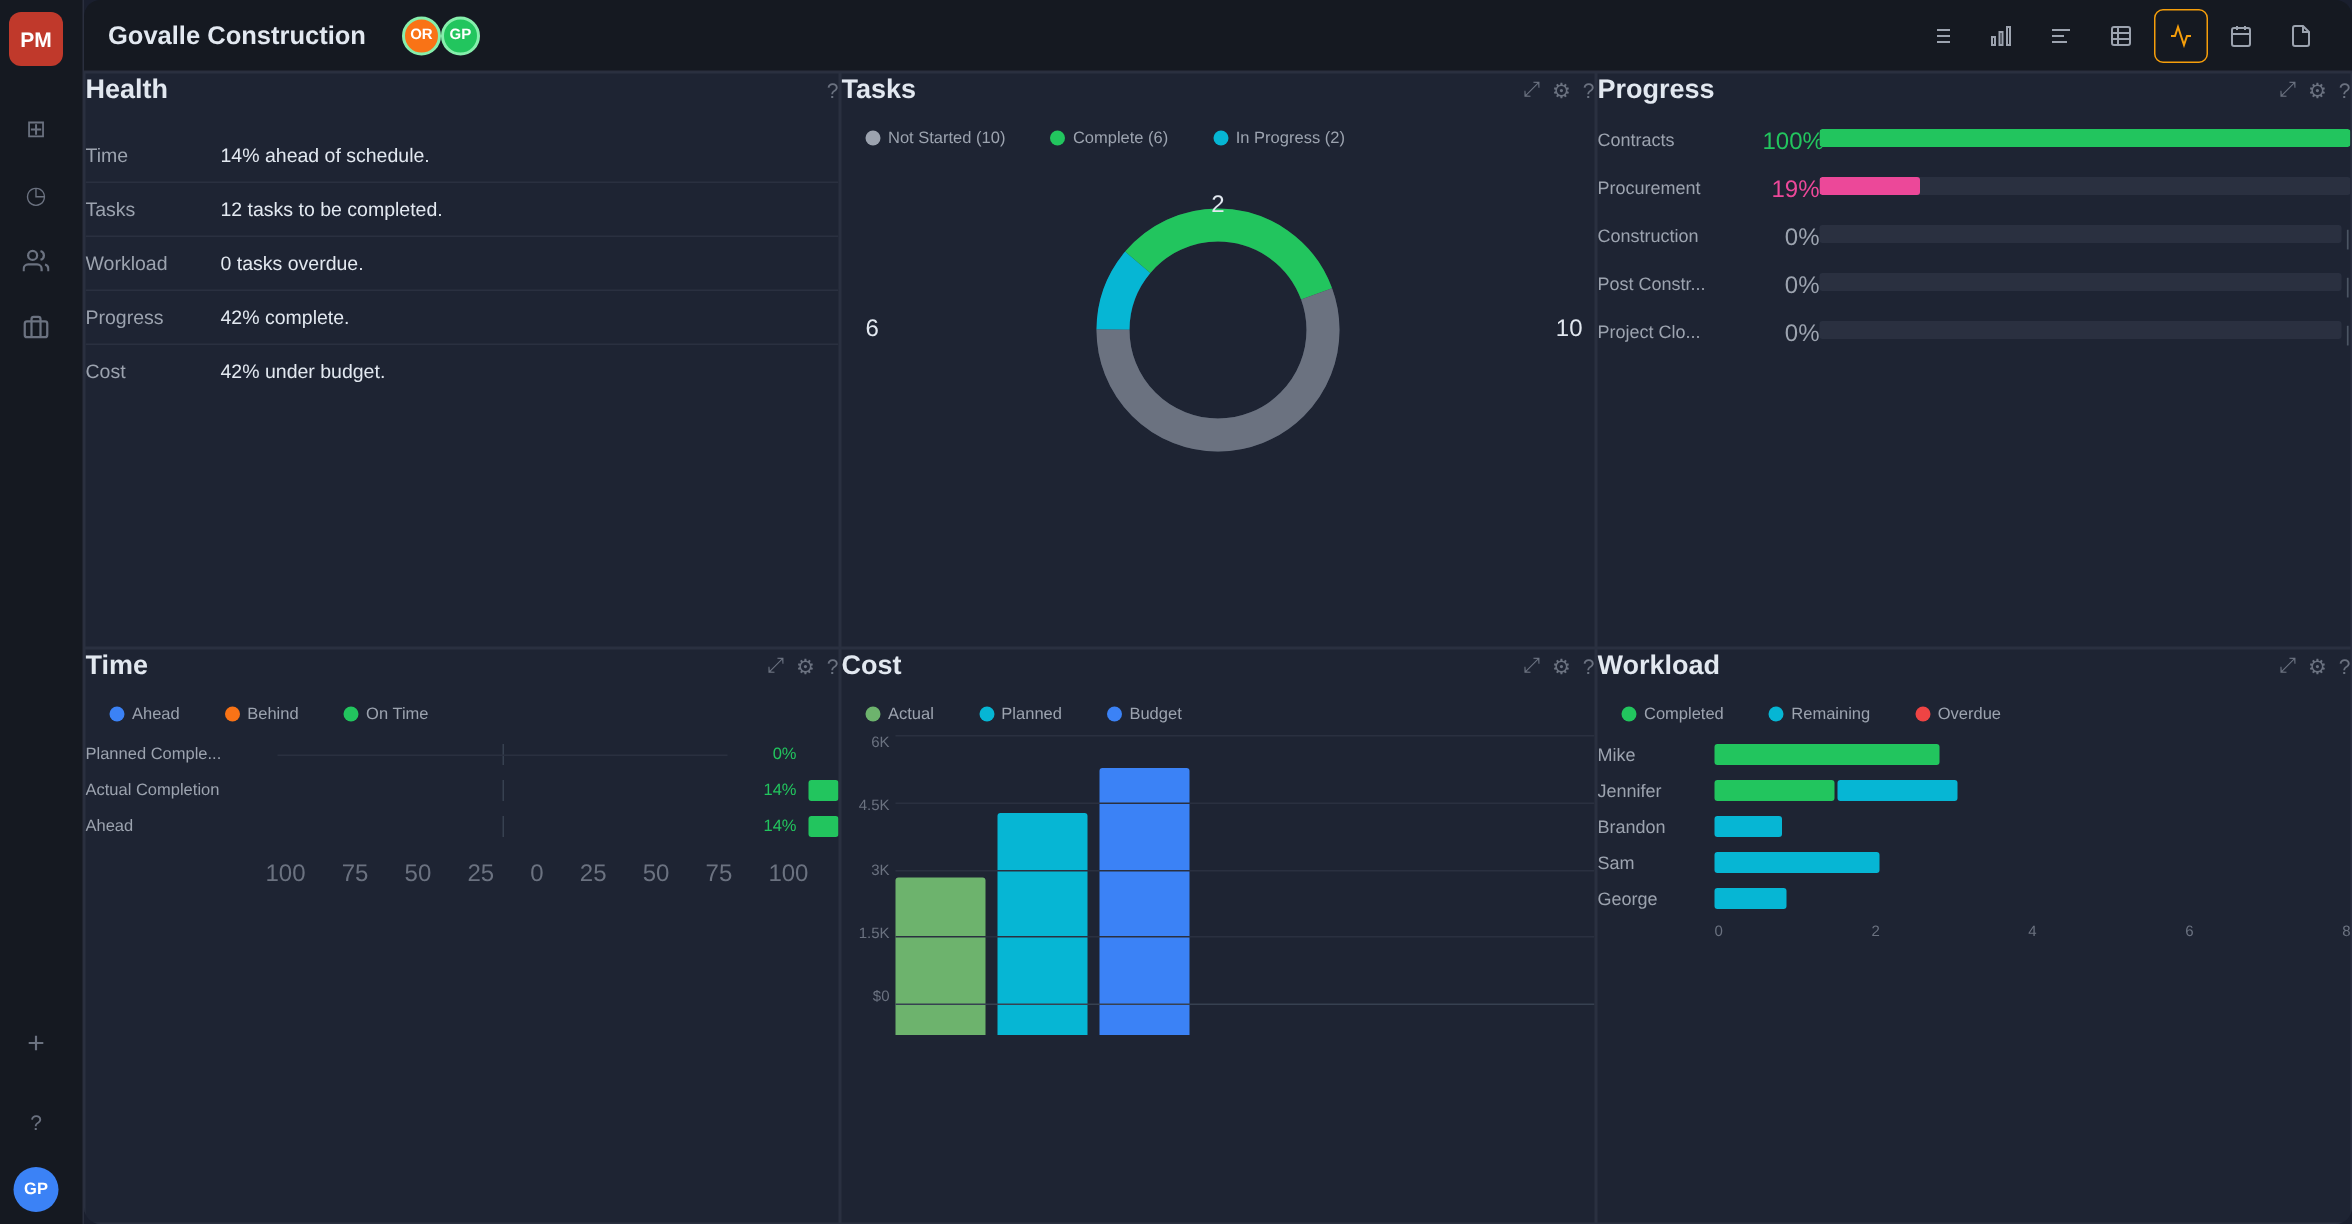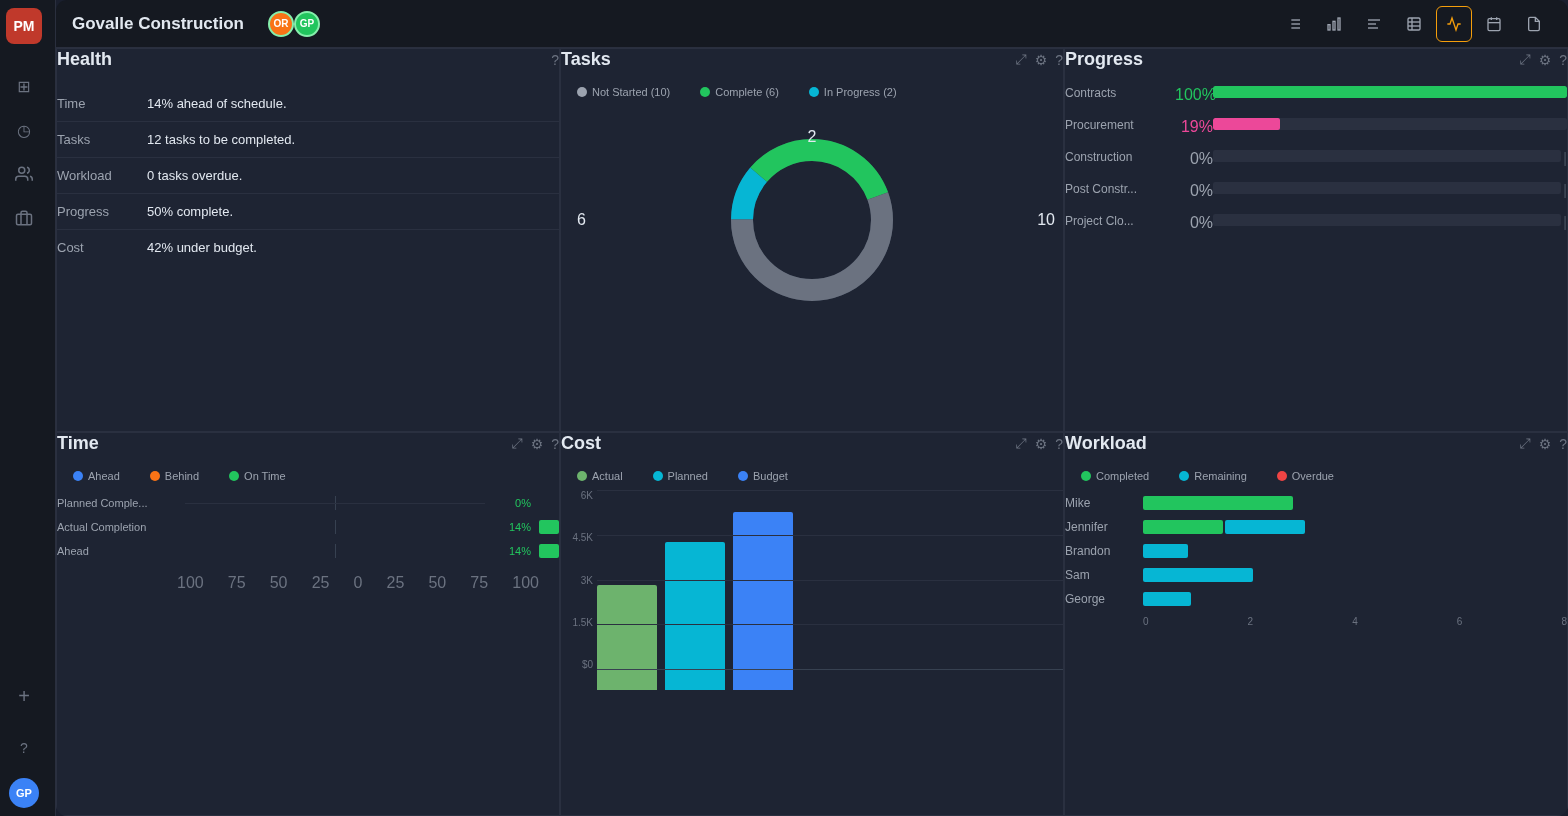--- a/index.html
+++ b/index.html
@@ -305,21 +305,21 @@
         <div class="health-row">
           <span class="health-label">Tasks</span>
           <span class="health-value">12 tasks to be completed.</span>
         </div>
         <div class="health-row">
           <span class="health-label">Workload</span>
           <span class="health-value">0 tasks overdue.</span>
         </div>
         <div class="health-row">
           <span class="health-label">Progress</span>
-          <span class="health-value">50% complete.</span>
+          <span class="health-value">42% complete.</span>
         </div>
         <div class="health-row">
           <span class="health-label">Cost</span>
           <span class="health-value">42% under budget.</span>
         </div>
       </div>
     </div>
 
     <div class="panel">
       <div class="panel-header">

